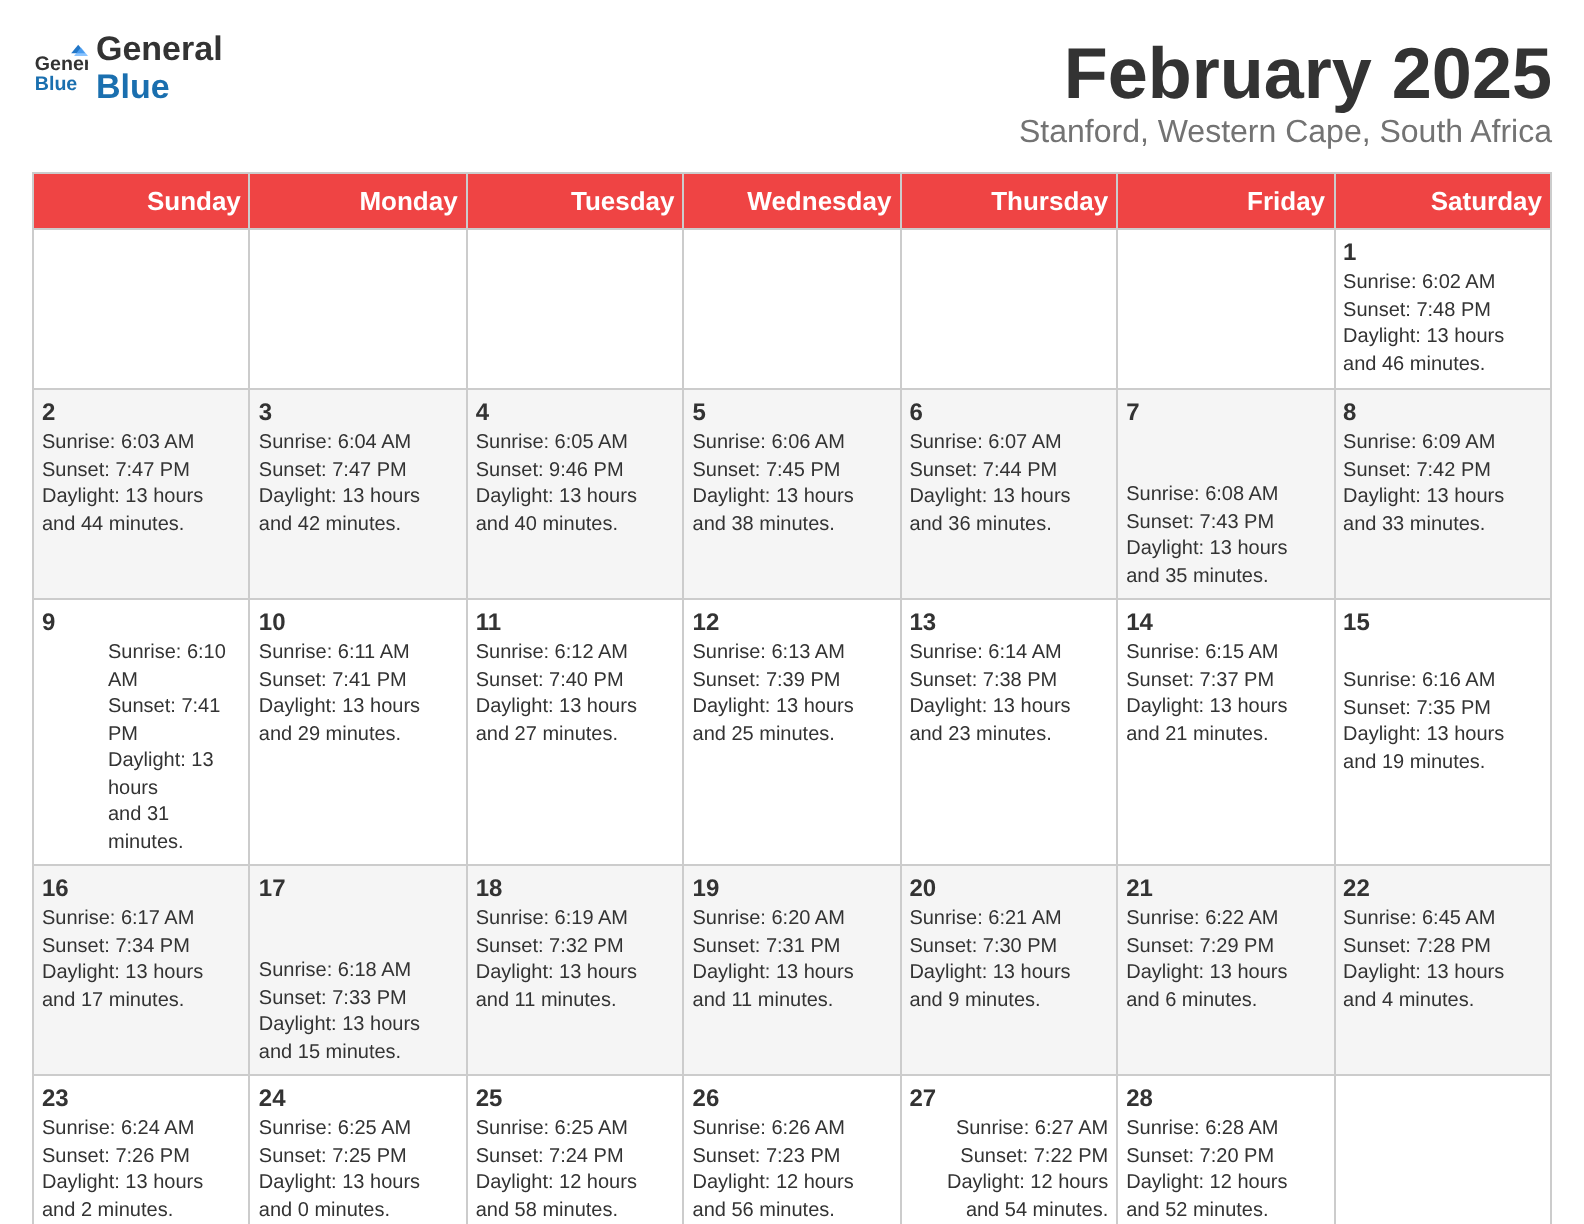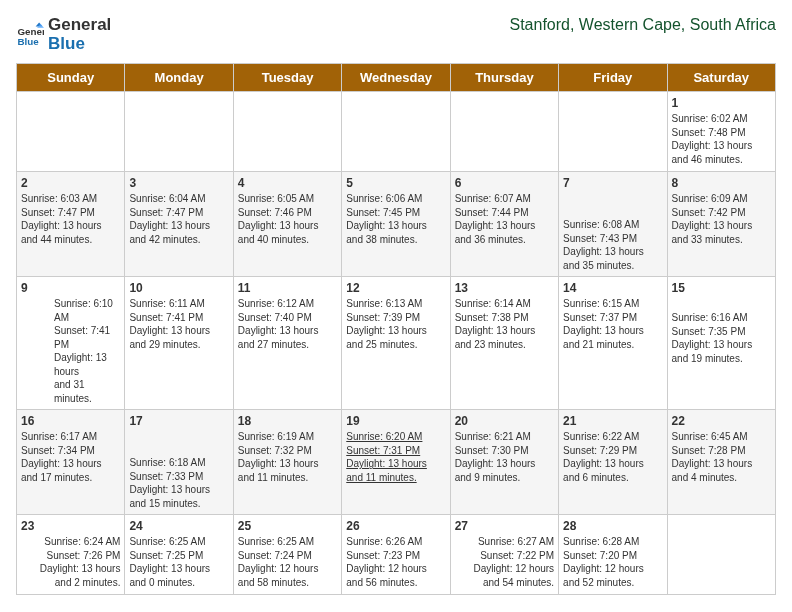--- a/index.html
+++ b/index.html
@@ -28,33 +28,33 @@
     .title-section {
       text-align: right;
     }
     .calendar-title {
       font-size: 36px;
       font-weight: bold;
       color: #333;
     }
     .calendar-subtitle {
       font-size: 16px;
-      color: #14532d;
+      color: #737373;
       font-weight: normal;
     }
     .calendar-table {
       width: 100%;
       border-collapse: collapse;
       font-size: 11px;
     }
     .calendar-table th {
-      background-color: #a16207;
+      background-color: #ef4444;
       color: #fff;
       padding: 6px 4px;
-      text-align: center;
+      text-align: right;
       font-size: 13px;
       font-weight: bold;
       border: 1px solid #ccc;
     }
     .calendar-table td {
       border: 1px solid #ccc;
       padding: 4px;
       vertical-align: top;
       width: calc(100% / 7);
       height: 80px;
@@ -89,20 +89,21 @@
       <text x="2" y="34" font-size="14" font-weight="bold" fill="#1a6faf">Blue</text>
       <polygon points="28,8 38,8 33,2" fill="#2176c7"></polygon>
       <polygon points="30,10 40,10 35,4" fill="#5aabff" opacity="0.7"></polygon>
     </svg>
     <div>
       <div style="font-size:17px;font-weight:bold;color:#333;line-height:1.1;">General</div>
       <div style="font-size:17px;font-weight:bold;color:#1a6faf;line-height:1.1;">Blue</div>
     </div>
   </div>
   <div class="title-section">
+    <div class="calendar-title">February 2025</div>
     <div class="calendar-subtitle">Stanford, Western Cape, South Africa</div>
   </div>
 </div>
 
 <table class="calendar-table">
   <thead>
     <tr>
       <th>Sunday</th>
       <th>Monday</th>
       <th>Tuesday</th>
@@ -139,21 +140,21 @@
         <td>
           <span class="day-number">3</span>
           <div class="day-info" style="white-space: pre-line;">Sunrise: 6:04 AM
 Sunset: 7:47 PM
 Daylight: 13 hours
 and 42 minutes.</div>
         </td>
         <td>
           <span class="day-number">4</span>
           <div class="day-info" style="white-space: pre-line;">Sunrise: 6:05 AM
-Sunset: 7:46 PM
+Sunset: 9:46 PM
 Daylight: 13 hours
 and 40 minutes.</div>
         </td>
         <td>
           <span class="day-number">5</span>
           <div class="day-info" style="white-space: pre-line;">Sunrise: 6:06 AM
 Sunset: 7:45 PM
 Daylight: 13 hours
 and 38 minutes.</div>
         </td>
@@ -247,21 +248,21 @@
         </td>
         <td>
           <span class="day-number">18</span>
           <div class="day-info" style="white-space: pre-line;">Sunrise: 6:19 AM
 Sunset: 7:32 PM
 Daylight: 13 hours
 and 11 minutes.</div>
         </td>
         <td>
           <span class="day-number">19</span>
-          <div class="day-info" style="white-space: pre-line; text-decoration: underline;">Sunrise: 6:20 AM
+          <div class="day-info" style="white-space: pre-line;">Sunrise: 6:20 AM
 Sunset: 7:31 PM
 Daylight: 13 hours
 and 11 minutes.</div>
         </td>
         <td>
           <span class="day-number">20</span>
           <div class="day-info" style="white-space: pre-line;">Sunrise: 6:21 AM
 Sunset: 7:30 PM
 Daylight: 13 hours
 and 9 minutes.</div>
@@ -277,21 +278,21 @@
           <span class="day-number">22</span>
           <div class="day-info" style="white-space: pre-line;">Sunrise: 6:45 AM
 Sunset: 7:28 PM
 Daylight: 13 hours
 and 4 minutes.</div>
         </td>
       </tr>
       <tr>
         <td>
           <span class="day-number">23</span>
-          <div class="day-info" style="white-space: pre-line; text-align: right;">Sunrise: 6:24 AM
+          <div class="day-info" style="white-space: pre-line;">Sunrise: 6:24 AM
 Sunset: 7:26 PM
 Daylight: 13 hours
 and 2 minutes.</div>
         </td>
         <td>
           <span class="day-number">24</span>
           <div class="day-info" style="white-space: pre-line;">Sunrise: 6:25 AM
 Sunset: 7:25 PM
 Daylight: 13 hours
 and 0 minutes.</div>

